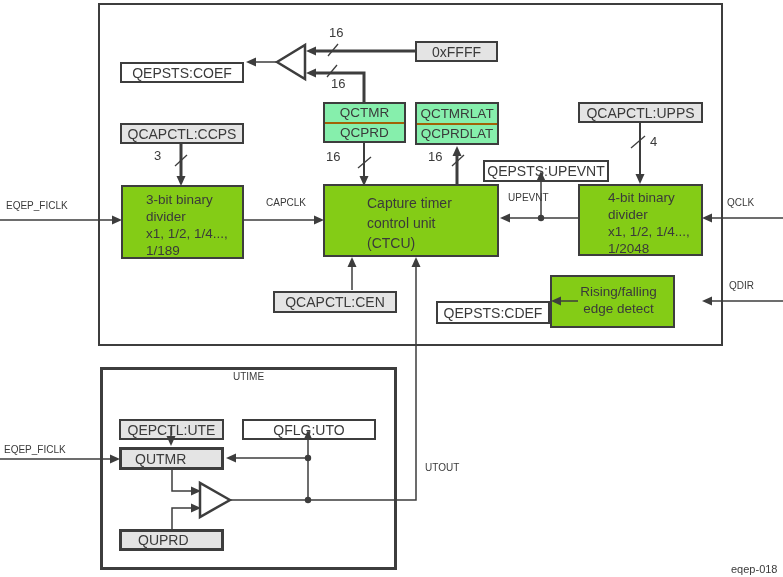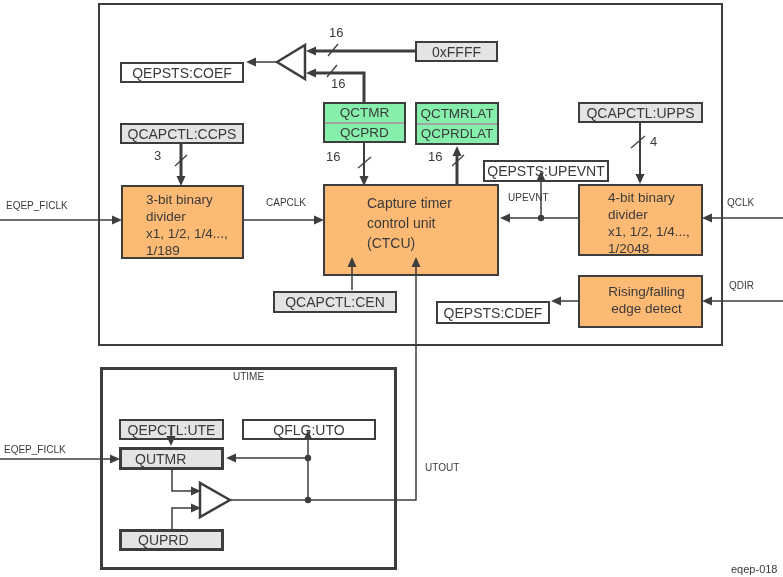--- a/index.html
+++ b/index.html
@@ -13,31 +13,31 @@
     position:absolute; box-sizing:border-box; border:2px solid #3d3d3d;
     background:#fff; display:flex; align-items:center; justify-content:center;
     font-size:14px; white-space:nowrap;
   }
   .box.gray { background:#e4e4e4; }
   .box.b25 { border-width:2.5px;margin-top:11px; }
   .box.b3 { border-width:3px; }
   .box.leftpad { justify-content:flex-start; padding-left:13px; }
   .mbox {
     position:absolute; box-sizing:border-box; border:2.5px solid #3d3d3d;
-    background:#fdba74; font-size:13.5px; line-height:17px; white-space:nowrap;
+    background:#84cc16; font-size:13.5px; line-height:17px; white-space:nowrap;
   }
   .stack {
     position:absolute; box-sizing:border-box; border:2px solid #3d3d3d;
     background:#86efac; display:flex; flex-direction:column;
   }
   .stack .cell {
     flex:1; display:flex; align-items:center; justify-content:center;
     font-size:13.5px; white-space:nowrap;
   }
-  .stack .cell + .cell { border-top:2px solid #a3a3a3; }
+  .stack .cell + .cell { border-top:2px solid #a16207; }
   .lbl { position:absolute; font-size:10px; white-space:nowrap; }
   .num { position:absolute; font-size:13px; white-space:nowrap; }
   .figid { position:absolute; font-size:11px; white-space:nowrap; }
   #wires { position:absolute; left:0; top:0; pointer-events:none; }
 </style>
 </head>
 <body>
 
 <div id="stage">
 
@@ -64,38 +64,38 @@
 
   <div class="box b25" style="left:483px; top:149px; width:126px; height:22px;">QEPSTS:UPEVNT</div>
 
   <div class="mbox" style="left:121px; top:185px; width:123px; height:74px; padding:4px 0 0 23px;">
     <div>3-bit binary</div>
     <div>divider</div>
     <div>x1, 1/2, 1/4...,</div>
     <div>1/189</div>
   </div>
 
-  <div class="mbox" style="left:323px; top:184px; width:176px; height:92px; padding:7px 0 0 42px; font-size:14px; line-height:20px;">
+  <div class="mbox" style="left:323px; top:184px; width:176px; height:73px; padding:7px 0 0 42px; font-size:14px; line-height:20px;">
     <div>Capture timer</div>
     <div>control unit</div>
     <div>(CTCU)</div>
   </div>
 
   <div class="mbox" style="left:578px; top:184px; width:125px; height:72px; padding:3px 0 0 28px;">
     <div>4-bit binary</div>
     <div>divider</div>
     <div>x1, 1/2, 1/4...,</div>
     <div>1/2048</div>
   </div>
 
   <div class="box gray" style="left:273px; top:291px; width:124px; height:22px;">QCAPCTL:CEN</div>
 
   <div class="box b25" style="left:436px; top:290px; width:114px; height:23px;">QEPSTS:CDEF</div>
 
-  <div class="mbox" style="left:578px; top:275px; width:125px; height:53px; padding:6px 0 0 12px; text-align:center;">
+  <div class="mbox" style="left:550px; top:275px; width:125px; height:53px; padding:6px 0 0 12px; text-align:center;">
     <div>Rising/falling</div>
     <div>edge detect</div>
   </div>
 
   <div class="lbl" style="left:100px; top:371px; width:297px; text-align:center;">UTIME</div>
 
   <div class="box gray b25" style="left:119px; top:408px; width:105px; height:21px;">QEPCTL:UTE</div>
 
   <div class="box b25" style="left:242px; top:408px; width:134px; height:21px;">QFLG:UTO</div>
 

